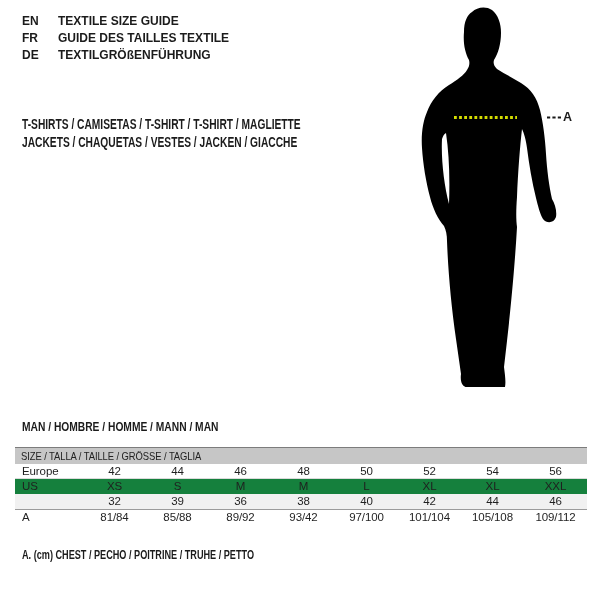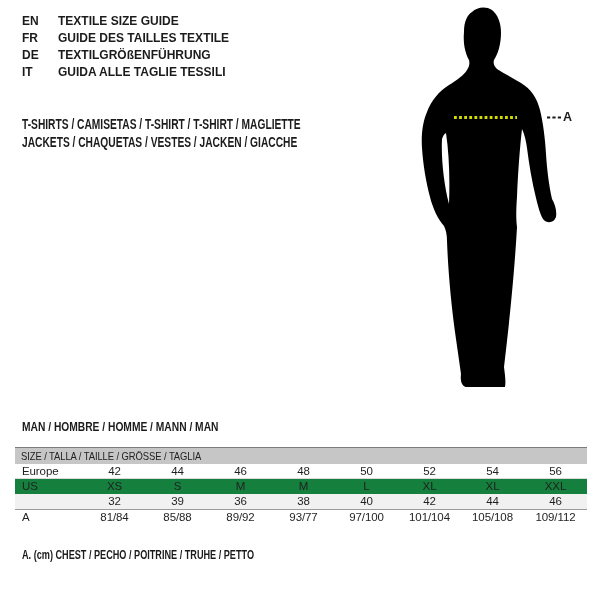--- a/index.html
+++ b/index.html
@@ -61,24 +61,20 @@
     <span class="lang-code">EN</span>
     <span class="lang-label">TEXTILE SIZE GUIDE</span>
   </div>
   <div class="lang-row">
     <span class="lang-code">FR</span>
     <span class="lang-label">GUIDE DES TAILLES TEXTILE</span>
   </div>
   <div class="lang-row">
     <span class="lang-code">DE</span>
     <span class="lang-label">TEXTILGRÖßENFÜHRUNG</span>
-  </div>
-  <div class="lang-row">
-    <span class="lang-code">IT</span>
-    <span class="lang-label">GUIDA ALLE TAGLIE TESSILI</span>
   </div>
 </div>
 
 <div class="abs cats">
   <div class="cat-line">T-SHIRTS / CAMISETAS / T-SHIRT / T-SHIRT / MAGLIETTE</div>
   <div class="cat-line">JACKETS / CHAQUETAS / VESTES / JACKEN / GIACCHE</div>
 </div>
 
 <svg class="abs figure-svg" width="200" height="410" viewBox="400 0 200 410" xmlns="http://www.w3.org/2000/svg">
   <path fill="#000000" fill-rule="evenodd" d="
@@ -166,21 +162,21 @@
     <div class="t-cell">42</div>
     <div class="t-cell">44</div>
     <div class="t-cell">46</div>
   </div>
 
   <div class="t-row r-a">
     <div class="t-label">A</div>
     <div class="t-cell">81/84</div>
     <div class="t-cell">85/88</div>
     <div class="t-cell">89/92</div>
-    <div class="t-cell">93/77</div>
+    <div class="t-cell">93/42</div>
     <div class="t-cell">97/100</div>
     <div class="t-cell">101/104</div>
     <div class="t-cell">105/108</div>
     <div class="t-cell">109/112</div>
   </div>
 </div>
 
 <div class="abs footnote">A. (cm) CHEST / PECHO / POITRINE / TRUHE / PETTO</div>
 
 </body></html>

